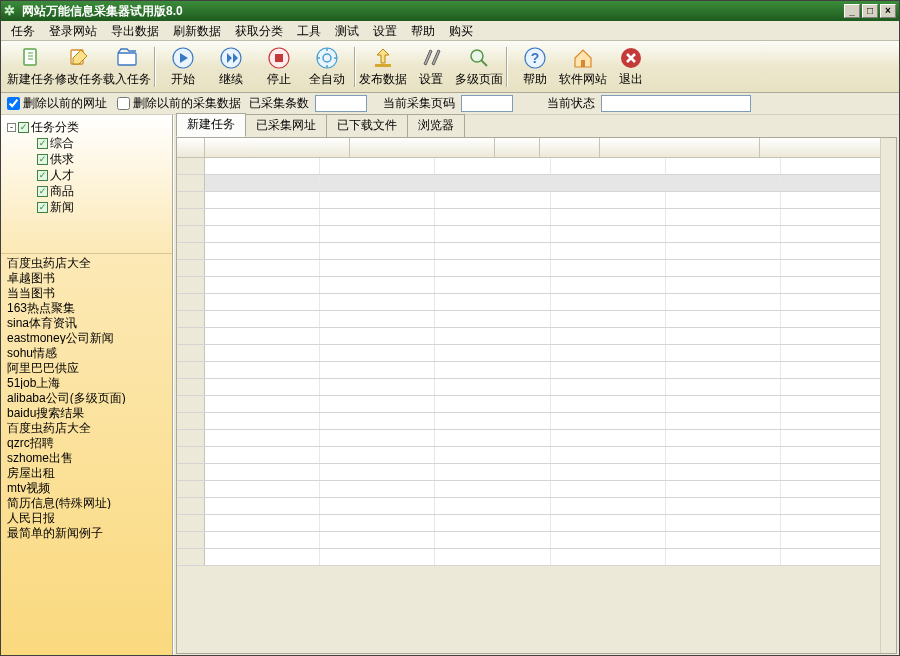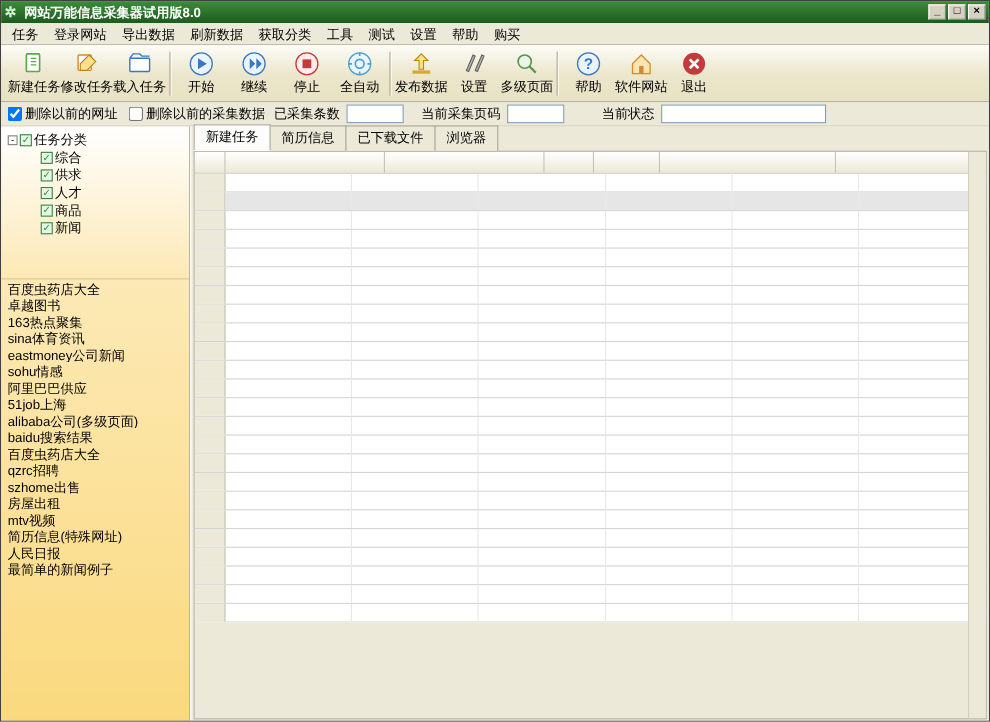--- a/index.html
+++ b/index.html
@@ -345,20 +345,21 @@
           <span>商品</span>
         </div>
         <div class="tree-row indent1">
           <span class="tree-chk"></span>
           <span>新闻</span>
         </div>
       </div>
     <div class="listwrap" id="tasklist">
         <div class="list-item">百度虫药店大全</div>
         <div class="list-item">卓越图书</div>
+        <div class="list-item">当当图书</div>
         <div class="list-item">163热点聚集</div>
         <div class="list-item">sina体育资讯</div>
         <div class="list-item">eastmoney公司新闻</div>
         <div class="list-item">sohu情感</div>
         <div class="list-item">阿里巴巴供应</div>
         <div class="list-item">51job上海</div>
         <div class="list-item">alibaba公司(多级页面)</div>
         <div class="list-item">baidu搜索结果</div>
         <div class="list-item">百度虫药店大全</div>
         <div class="list-item">qzrc招聘</div>
@@ -366,21 +367,21 @@
         <div class="list-item">房屋出租</div>
         <div class="list-item">mtv视频</div>
         <div class="list-item">简历信息(特殊网址)</div>
         <div class="list-item">人民日报</div>
         <div class="list-item">最简单的新闻例子</div>
       </div>
   </div>
   <div class="content">
     <div class="tabs" id="tabs">
         <div class="tab sel">新建任务</div>
-        <div class="tab">简历信息</div>
+        <div class="tab">已采集网址</div>
         <div class="tab">已下载文件</div>
         <div class="tab">浏览器</div>
       </div>
     <div class="tabpanel">
       <div class="content-inner">
         <div style="flex:1; display:flex; flex-direction:column;">
           <div class="grid" id="grid">
               <div class="grid-head">
                 <div class="gh-cell" style="width:28px"></div>
                 <div class="gh-cell" style="width:145px"></div>

